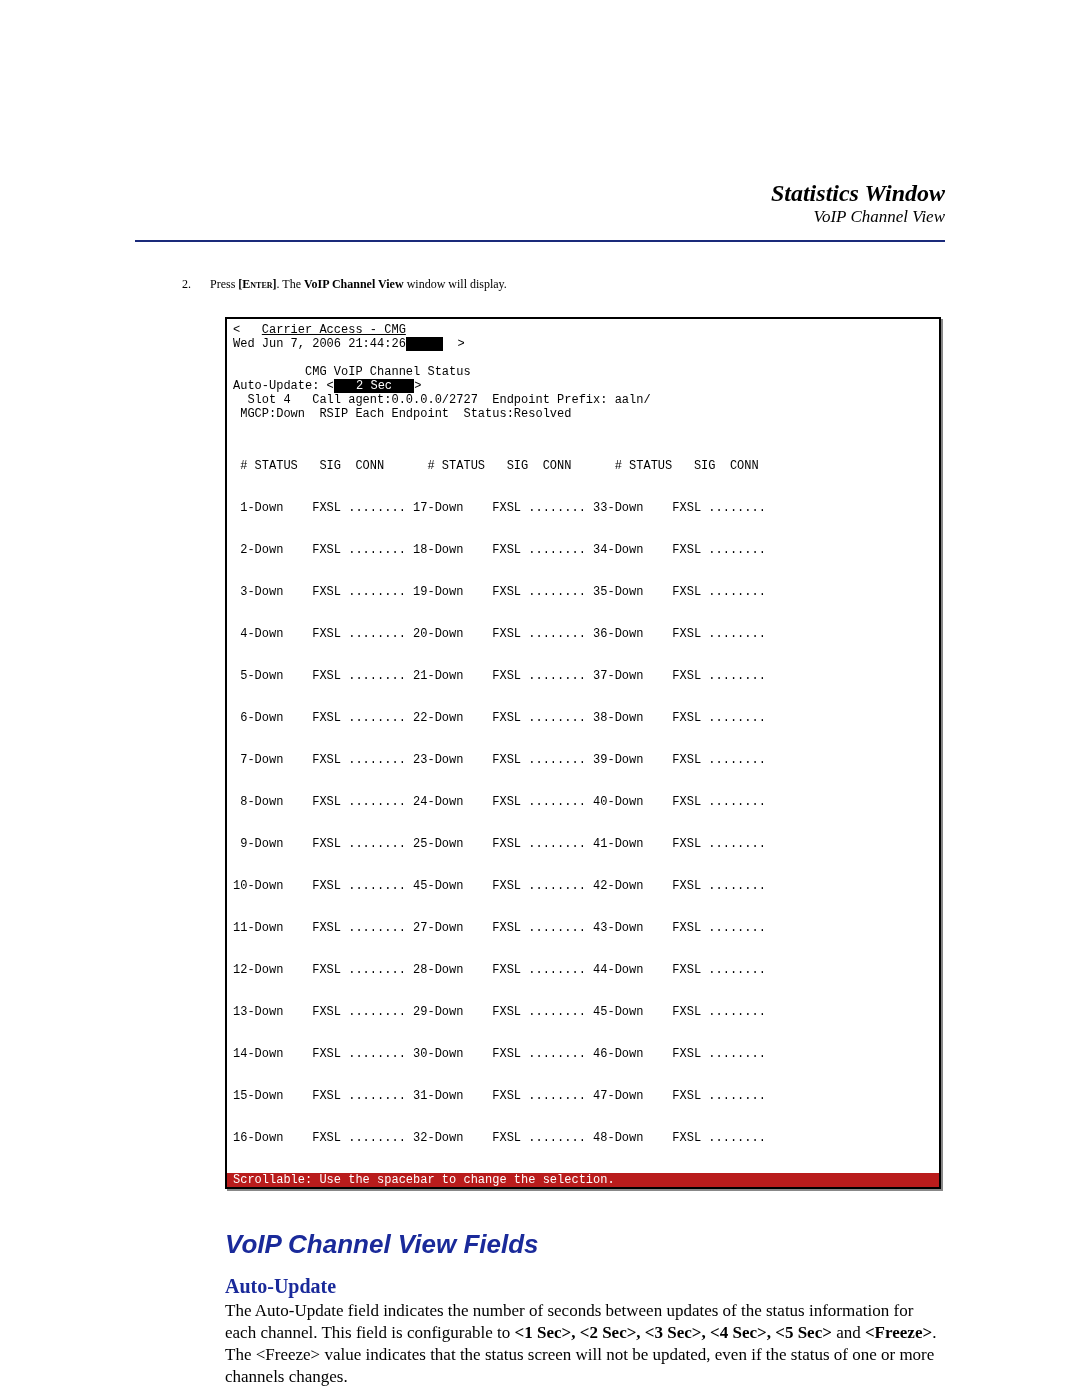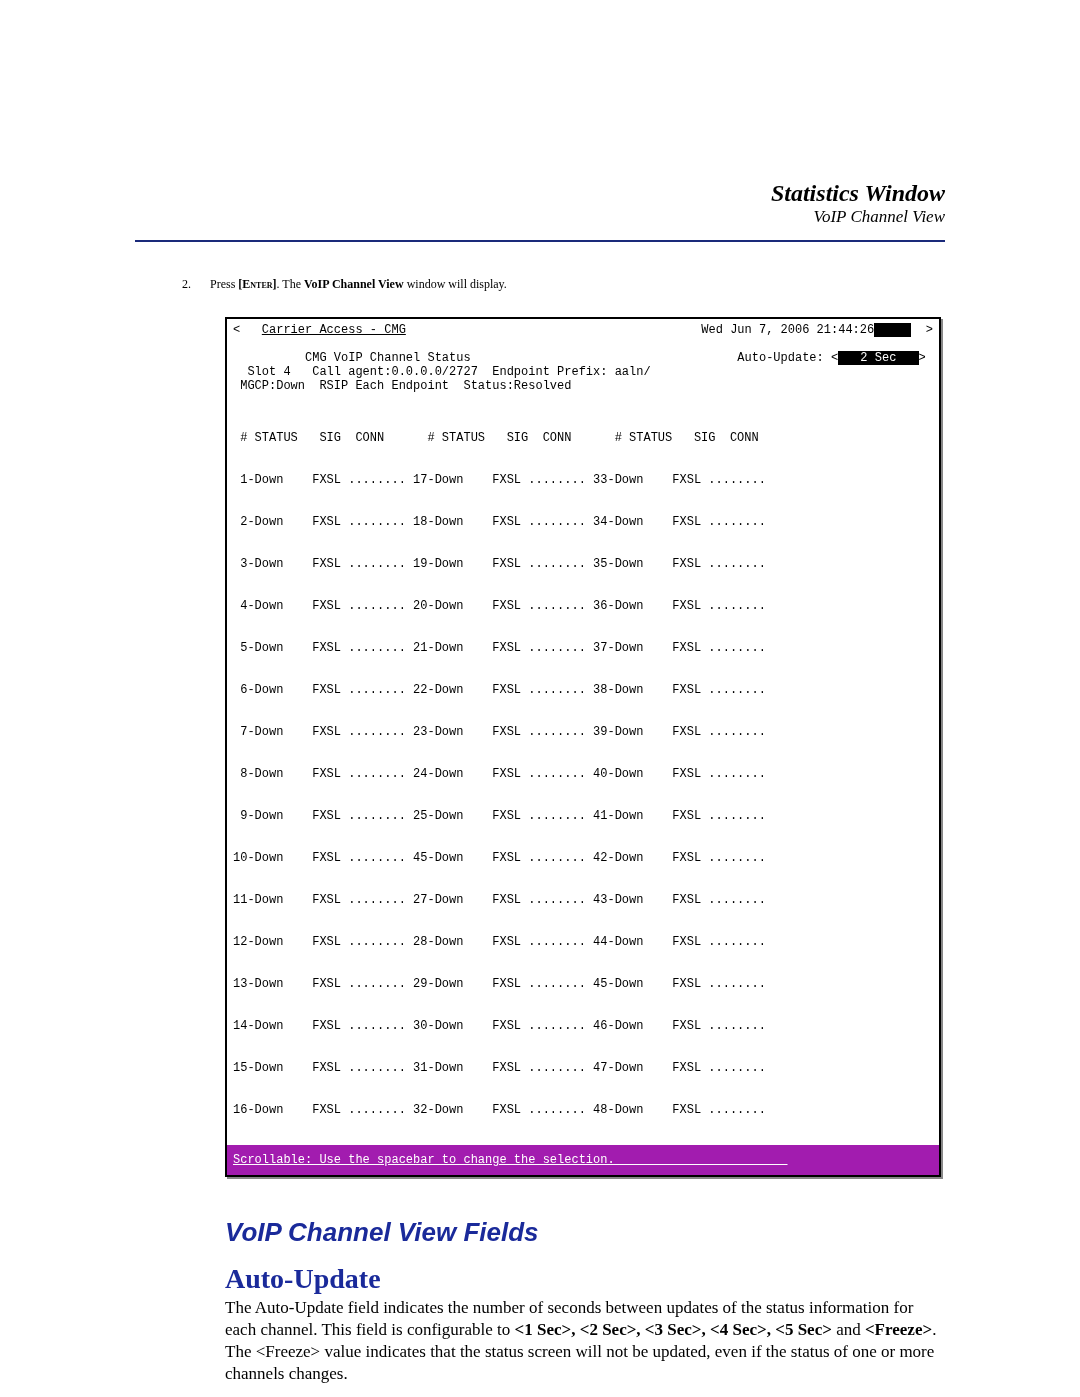--- a/index.html
+++ b/index.html
@@ -54,57 +54,57 @@
     font-family: "Courier New", monospace;
     font-size: 12px;
     line-height: 14px;
     color: #000;
     position: relative;
     box-shadow: 2px 2px 0 #888;
   }
   .term-top {
     display: flex;
     justify-content: space-between;
+    flex-direction: column;
   }
   .term-title-bar {
     text-decoration: underline;
   }
   .inv {
     background: #000;
     color: #fff;
     padding: 0 15px;
   }
   .term-body-line { white-space: pre; }
   .term-table {
     margin-top: 10px;
     white-space: pre;
   }
   .term-footer {
-    background: #a21caf;
+    background: #b91c1c;
     color: #fff;
     margin: 0 -6px 0 -6px;
-    padding: 8px 6px;
+    padding: 0 6px;
     white-space: pre;
-    text-decoration: underline;
   }
   .section-title {
     font-family: Arial, Helvetica, sans-serif;
     font-weight: bold;
     font-style: italic;
     font-size: 26px;
     color: #1a2a9a;
     margin: 40px 0 15px 90px;
   }
   .field-block {
     margin-left: 90px;
     margin-bottom: 16px;
   }
   .field-heading {
     font-weight: bold;
-    font-size: 28px;
+    font-size: 20px;
     color: #1a2a9a;
     margin-bottom: 2px;
   }
   .field-text {
     font-size: 17px;
     line-height: 22px;
   }
   .bold { font-weight: bold; }
   .smallcaps { font-variant: small-caps; }
 </style>

